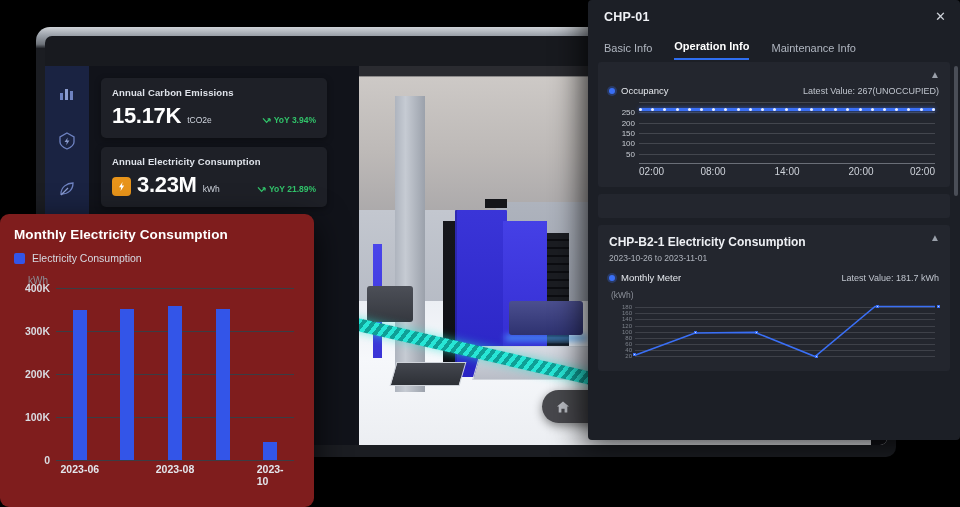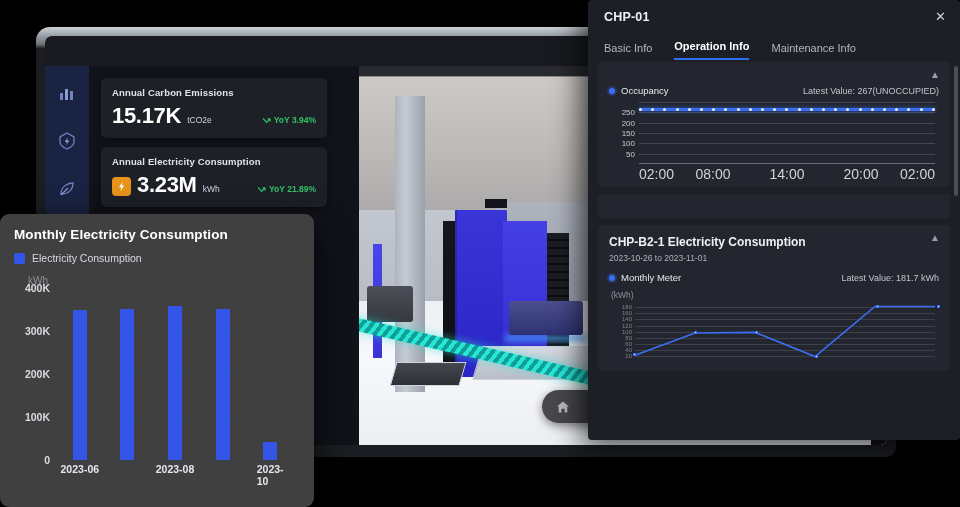--- a/index.html
+++ b/index.html
@@ -141,21 +141,21 @@
   .kpi-val { color: #fff; font-size: 22px; font-weight: bold; line-height: 1; letter-spacing: -.3px; }
   .kpi-unit { color: #cfd4dd; font-size: 8.5px; padding-bottom: 2px; }
   .kpi-yoy { color: #31c36a; font-size: 8.5px; font-weight: bold; display:flex; align-items:center; gap:3px;
              padding-bottom: 2px; }
   .bolt-badge { width: 19px; height: 19px; border-radius: 4px; background: #e8941a;
                 display:flex; align-items:center; justify-content:center; }
 
   
   .chart-panel {
     position: absolute; left: 0; top: 214px; width: 314px; height: 293px;
-    background: #404040; border-radius: 9px; padding: 13px 14px 6px;
+    background: #7f1d1d; border-radius: 9px; padding: 13px 14px 6px;
     box-shadow: 0 10px 34px rgba(0,0,0,.8);
   }
   .cp-title { color: #fff; font-size: 13.5px; font-weight: bold; letter-spacing: .1px; }
   .cp-legend { display: flex; align-items: center; gap: 7px; margin-top: 10px; }
   .cp-swatch { width: 11px; height: 11px; background: #3355e8; border-radius: 2px; }
   .cp-legend-txt { color: #d6dae2; font-size: 10.5px; }
   .cp-unit { color: #8c9099; font-size: 10px; margin: 11px 0 2px 14px; }
   .cp-plot { position: relative; height: 172px; margin-left: 42px; margin-right: 6px; }
   .cp-grid { position:absolute; left:0; right:0; height:1px; background:#3a3d44; }
   .cp-ylab { position: absolute; right: calc(100% + 6px); transform: translateY(-50%);
@@ -200,21 +200,21 @@
   .occ-grid { position: absolute; left: 0; right: 4px; height: 1px; background: #43464e; }
   .occ-ylab { position: absolute; right: calc(100% + 4px); transform: translateY(-50%);
               color: #c8ccd3; font-size: 8px; }
   .occ-line { position: absolute; left: 0; right: 4px; height: 3px; background: #3a6ff5;
               box-shadow: 0 0 4px rgba(58,111,245,.7); }
   .occ-dots { position: absolute; left: 0; right: 4px; height: 5px; display: flex;
               justify-content: space-between; align-items: center; }
   .occ-dot { width: 3px; height: 3px; background: #e6ecff; border-radius: 50%; }
   .occ-axis { position: absolute; left: 0; right: 4px; bottom: 0; height: 1px; background: #6a6e77; }
   .occ-xrow { position: relative; margin-left: 30px; margin-right: 4px; height: 14px; }
-  .occ-xlab { position: absolute; transform: translateX(-50%); top: 2px; color: #cfd3da; font-size: 14px; }
+  .occ-xlab { position: absolute; transform: translateX(-50%); top: 2px; color: #cfd3da; font-size: 10px; }
 
   .lm-plot { position: relative; height: 58px; margin: 4px 0 0 26px; }
   .lm-grid { position: absolute; left: 0; right: 4px; height: 1px; background: #3e4149; }
   .lm-ylab { position: absolute; right: calc(100% + 3px); transform: translateY(-50%);
              color: #7d828b; font-size: 6px; }
 
   .dp-scrollbar { position: absolute; right: 2px; top: 66px; width: 4px; height: 130px;
                   background: #4a4e57; border-radius: 2px; }
   .nowrap { white-space: nowrap; }
 </style>

